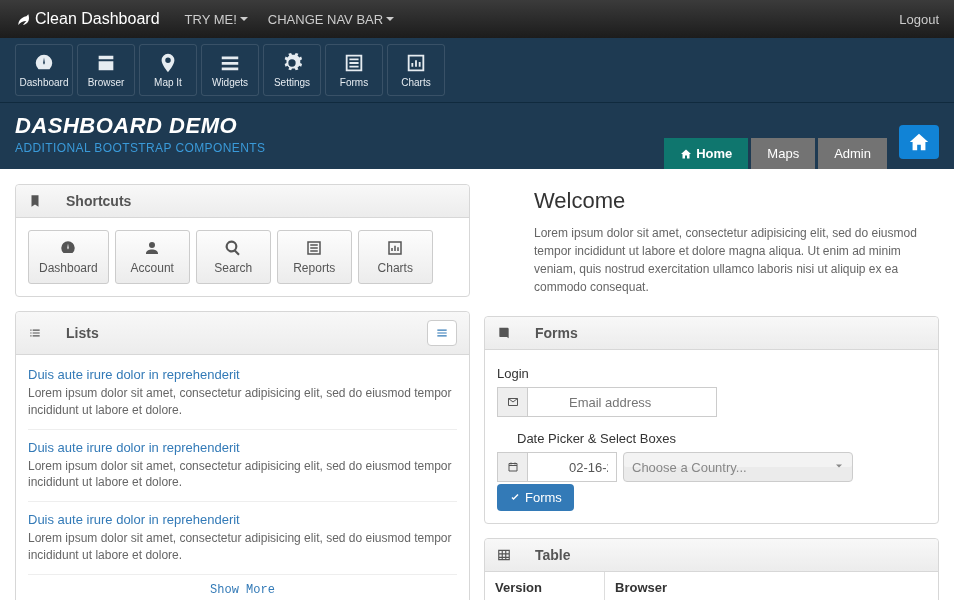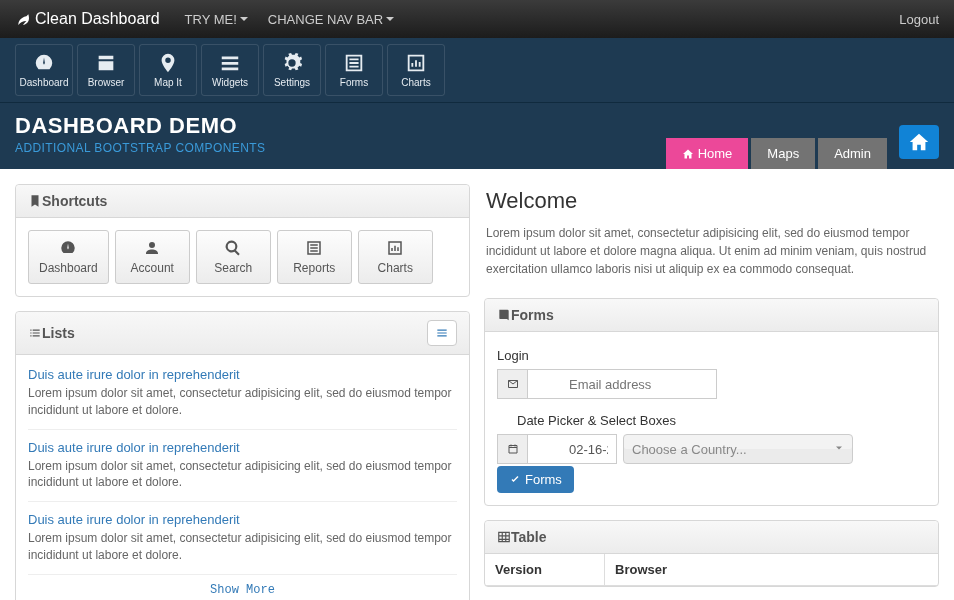--- a/index.html
+++ b/index.html
@@ -10,31 +10,31 @@
 .topbar .menu { margin-left: 25px; display: flex; gap: 20px; }
 .topbar .menu-item { color: #ccc; cursor: pointer; display: flex; align-items: center; gap: 3px;}
 .topbar .spacer { flex: 1; }
 .topbar .logout { color: #ccc; cursor: pointer; }
 .iconbar { background: #1e3a52; border-bottom: 1px solid #102a3e; display: flex; padding: 6px 15px; gap: 4px; }
 .iconbar .item { width: 58px; height: 52px; display: flex; flex-direction: column; align-items: center; justify-content: center; color: #c9d3db; cursor: pointer; border: 1px solid rgba(255,255,255,0.12); border-radius: 3px; gap: 3px; }
 .iconbar .item svg { width: 22px; height: 22px; fill: #e6ecf1; }
 .iconbar .item span { font-size: 10px; color: #e6ecf1;}
 .header2 { background: #1e3a52; padding: 10px 15px 14px; display: flex; align-items: flex-end; position: relative;}
 .header2 .titles { flex: 1; }
-.header2 h1 { color: #fff; font-size: 22px; font-weight: bold; letter-spacing: 0.5px;}
+.header2 h1 { color: #fff; font-size: 22px; font-weight: bold; letter-spacing: 0.5px; font-style: italic;}
 .header2 h2 { color: #3a9ad9; font-size: 12px; font-weight: 400; letter-spacing: 0.4px; margin-top:2px;}
 .tabs-strip { display: flex; gap: 3px; margin-right: 6px;margin-bottom:-14px; align-items:flex-end;}
 .tabs-strip .tab { background: #737373; color: #fff; padding: 8px 16px; font-size: 13px; cursor: pointer; display:flex; align-items:center;gap:4px;}
-.tabs-strip .tab.active { background: #ec4899; }
+.tabs-strip .tab.active { background: #0f766e; font-weight: bold; }
 .home-btn { background: #1183d6; border-radius: 4px; width: 40px; height: 34px; display: flex; align-items: center; justify-content: center; cursor: pointer; margin-left: 6px; margin-bottom: -4px;}
 .home-btn svg { width: 22px; height: 22px; fill: #fff; }
 .container { padding: 15px; display: flex; gap: 14px; }
 .col { flex: 1; display: flex; flex-direction: column; gap: 14px; }
 .panel { border: 1px solid #d7d7d7; border-radius: 4px; background:#fff;}
-.panel-head { background: linear-gradient(#f8f8f8,#ececec); border-bottom: 1px solid #d7d7d7; padding: 8px 12px; font-weight: bold; color: #555; font-size: 14px; display: flex; align-items: center; gap: 0; border-radius:4px 4px 0 0;}
+.panel-head { background: linear-gradient(#f8f8f8,#ececec); border-bottom: 1px solid #d7d7d7; padding: 8px 12px; font-weight: bold; color: #555; font-size: 14px; display: flex; align-items: center; gap: 24px; border-radius:4px 4px 0 0;}
 .panel-head svg { width: 14px; height: 14px; fill: #555; }
 .panel-head .flex1{flex:1;}
 .panel-body { padding: 12px; font-size: 13px; color: #555; }
 .btn-bar { display: flex; gap: 6px; }
 .btn-bar .bbtn { flex:0 0 auto; min-width:75px; border: 1px solid #ccc; border-radius: 3px; background: linear-gradient(#fdfdfd,#ececec); color: #555; display: flex; flex-direction: column; align-items: center; padding: 8px 10px; cursor: pointer; gap: 4px; }
 .btn-bar .bbtn svg { width: 18px; height: 18px; fill: #555;}
 .btn-bar .bbtn span { font-size: 12px; }
 .head-btn { width:30px;height:26px;border:1px solid #ccc;border-radius:4px;background:#fff;display:flex;align-items:center;justify-content:center;cursor:pointer;}
 .head-btn svg{width:14px;height:14px;fill:#337ab7;}
 .list-item { padding: 10px 0; border-bottom:1px solid #eee;}
@@ -219,21 +219,21 @@
         <div class="list-item"><a href="#">Duis aute irure dolor in reprehenderit</a><p>Lorem ipsum dolor sit amet, consectetur adipisicing elit, sed do eiusmod tempor incididunt ut labore et dolore.</p></div>
         <div class="list-item"><a href="#">Duis aute irure dolor in reprehenderit</a><p>Lorem ipsum dolor sit amet, consectetur adipisicing elit, sed do eiusmod tempor incididunt ut labore et dolore.</p></div>
         <div class="list-item"><a href="#">Duis aute irure dolor in reprehenderit</a><p>Lorem ipsum dolor sit amet, consectetur adipisicing elit, sed do eiusmod tempor incididunt ut labore et dolore.</p></div>
         <div class="show-more">Show More</div>
       </div>
     </div>
 
   </div>
 
   <div class="col">
-    <div class="welcome" style="padding:4px 2px 6px;">
+    <div class="welcome" style="padding:4px 2px 6px;margin-left:48px;">
       <h3>Welcome</h3>
       <p>Lorem ipsum dolor sit amet, consectetur adipisicing elit, sed do eiusmod tempor incididunt ut labore et dolore magna aliqua. Ut enim ad minim veniam, quis nostrud exercitation ullamco laboris nisi ut aliquip ex ea commodo consequat.</p>
     </div>
 
     <div class="panel">
       <div class="panel-head">
           <svg viewBox="0 0 24 24">
             <path d="M4 3h14a2 2 0 012 2v16l-3-2H6a2 2 0 01-2-2z"></path>
           </svg>
           <span>Forms</span>

